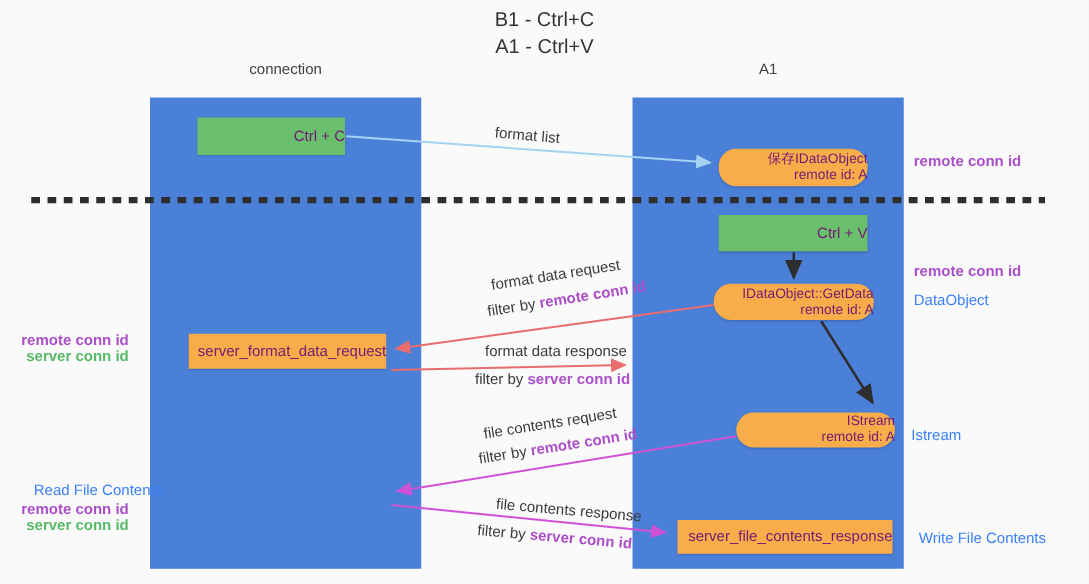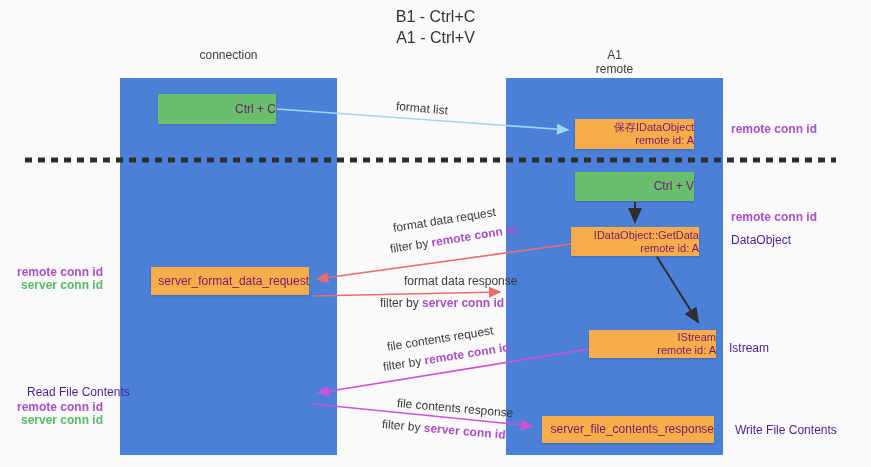--- a/index.html
+++ b/index.html
@@ -11,48 +11,47 @@
   .lane-left{left:120px;top:78px;width:217px;height:377px;}
   .lane-right{left:506px;top:78px;width:217px;height:377px;}
   .lane-header{top:48px;text-align:center;font-size:12px;line-height:14px;color:#404040;z-index:3;}
   .lh-left{left:120px;width:217px;}
   .lh-right{left:506px;width:217px;}
   .node{display:flex;flex-direction:column;align-items:flex-end;justify-content:center;
         color:#701a75;font-size:12px;line-height:13px;text-align:center;z-index:4;
         box-shadow:0 1px 2px rgba(0,0,0,.18);}
   .green{background:#6abf6c;}
   .orange{background:#f9ad4a;}
-  .two{font-size:11px;line-height:13px;}
+  .two{font-size:11px;line-height:13px;border-radius:14px;}
   .alabel{font-size:12px;color:#3b3b3b;white-space:nowrap;z-index:5;transform-origin:left center;}
   .tiltup{transform:rotate(-9deg);}
   .tiltdn{transform:rotate(5deg);}
   .key{font-weight:bold;}
   .purple{color:#ab4fc8;}
   .greenlbl{color:#58ba68;}
-  .side{font-size:12px;color:#4c1d95;white-space:nowrap;z-index:5;}
+  .side{font-size:12px;color:#3b82f6;white-space:nowrap;z-index:5;}
   .side-bold-purple{font-weight:bold;color:#ab4fc8;}
   .left-stack{text-align:right;line-height:13px;font-size:12px;font-weight:bold;}
   svg.overlay{position:absolute;left:0;top:0;z-index:2;}
 </style>
 </head>
 <body>
 
 <div class="stage">
 
   <div class="abs title">
     <div>B1 - Ctrl+C</div>
     <div>A1 - Ctrl+V</div>
   </div>
 
   <div class="abs lane-header lh-left">
     <div>connection</div>
   </div>
   <div class="abs lane-header lh-right">
     <div>A1</div>
-    <div>remote</div>
   </div>
 
   <div class="abs lane lane-left"></div>
   <div class="abs lane lane-right"></div>
 
   <svg class="overlay" width="871" height="467" viewBox="0 0 871 467">
     <defs>
       <marker id="m-blue" markerWidth="9" markerHeight="8" refX="7" refY="3.5" orient="auto">
           <path d="M0,0 L8,3.5 L0,7 z" fill="#a5d3f3"></path>
         </marker>
@@ -109,21 +108,21 @@
     <div>server_file_contents_response</div>
   </div>
 
   <div class="abs alabel tiltdn" style="left:396px;top:99px;">format list</div>
 
   <div class="abs alabel tiltup" style="left:393px;top:221px;">format data request</div>
   <div class="abs alabel tiltup" style="left:390px;top:242px;">
     <span>filter by </span><span class="key purple">remote conn id</span>
   </div>
 
-  <div class="abs alabel" style="left:388px;top:274px;margin-left:16px;">format data response</div>
+  <div class="abs alabel" style="left:388px;top:274px;">format data response</div>
   <div class="abs alabel" style="left:380px;top:296px;">
     <span>filter by </span><span class="key purple">server conn id</span>
   </div>
 
   <div class="abs alabel tiltup" style="left:387px;top:340px;">file contents request</div>
   <div class="abs alabel tiltup" style="left:383px;top:360px;">
     <span>filter by </span><span class="key purple">remote conn id</span>
   </div>
 
   <div class="abs alabel tiltdn" style="left:397px;top:396px;">file contents response</div>

